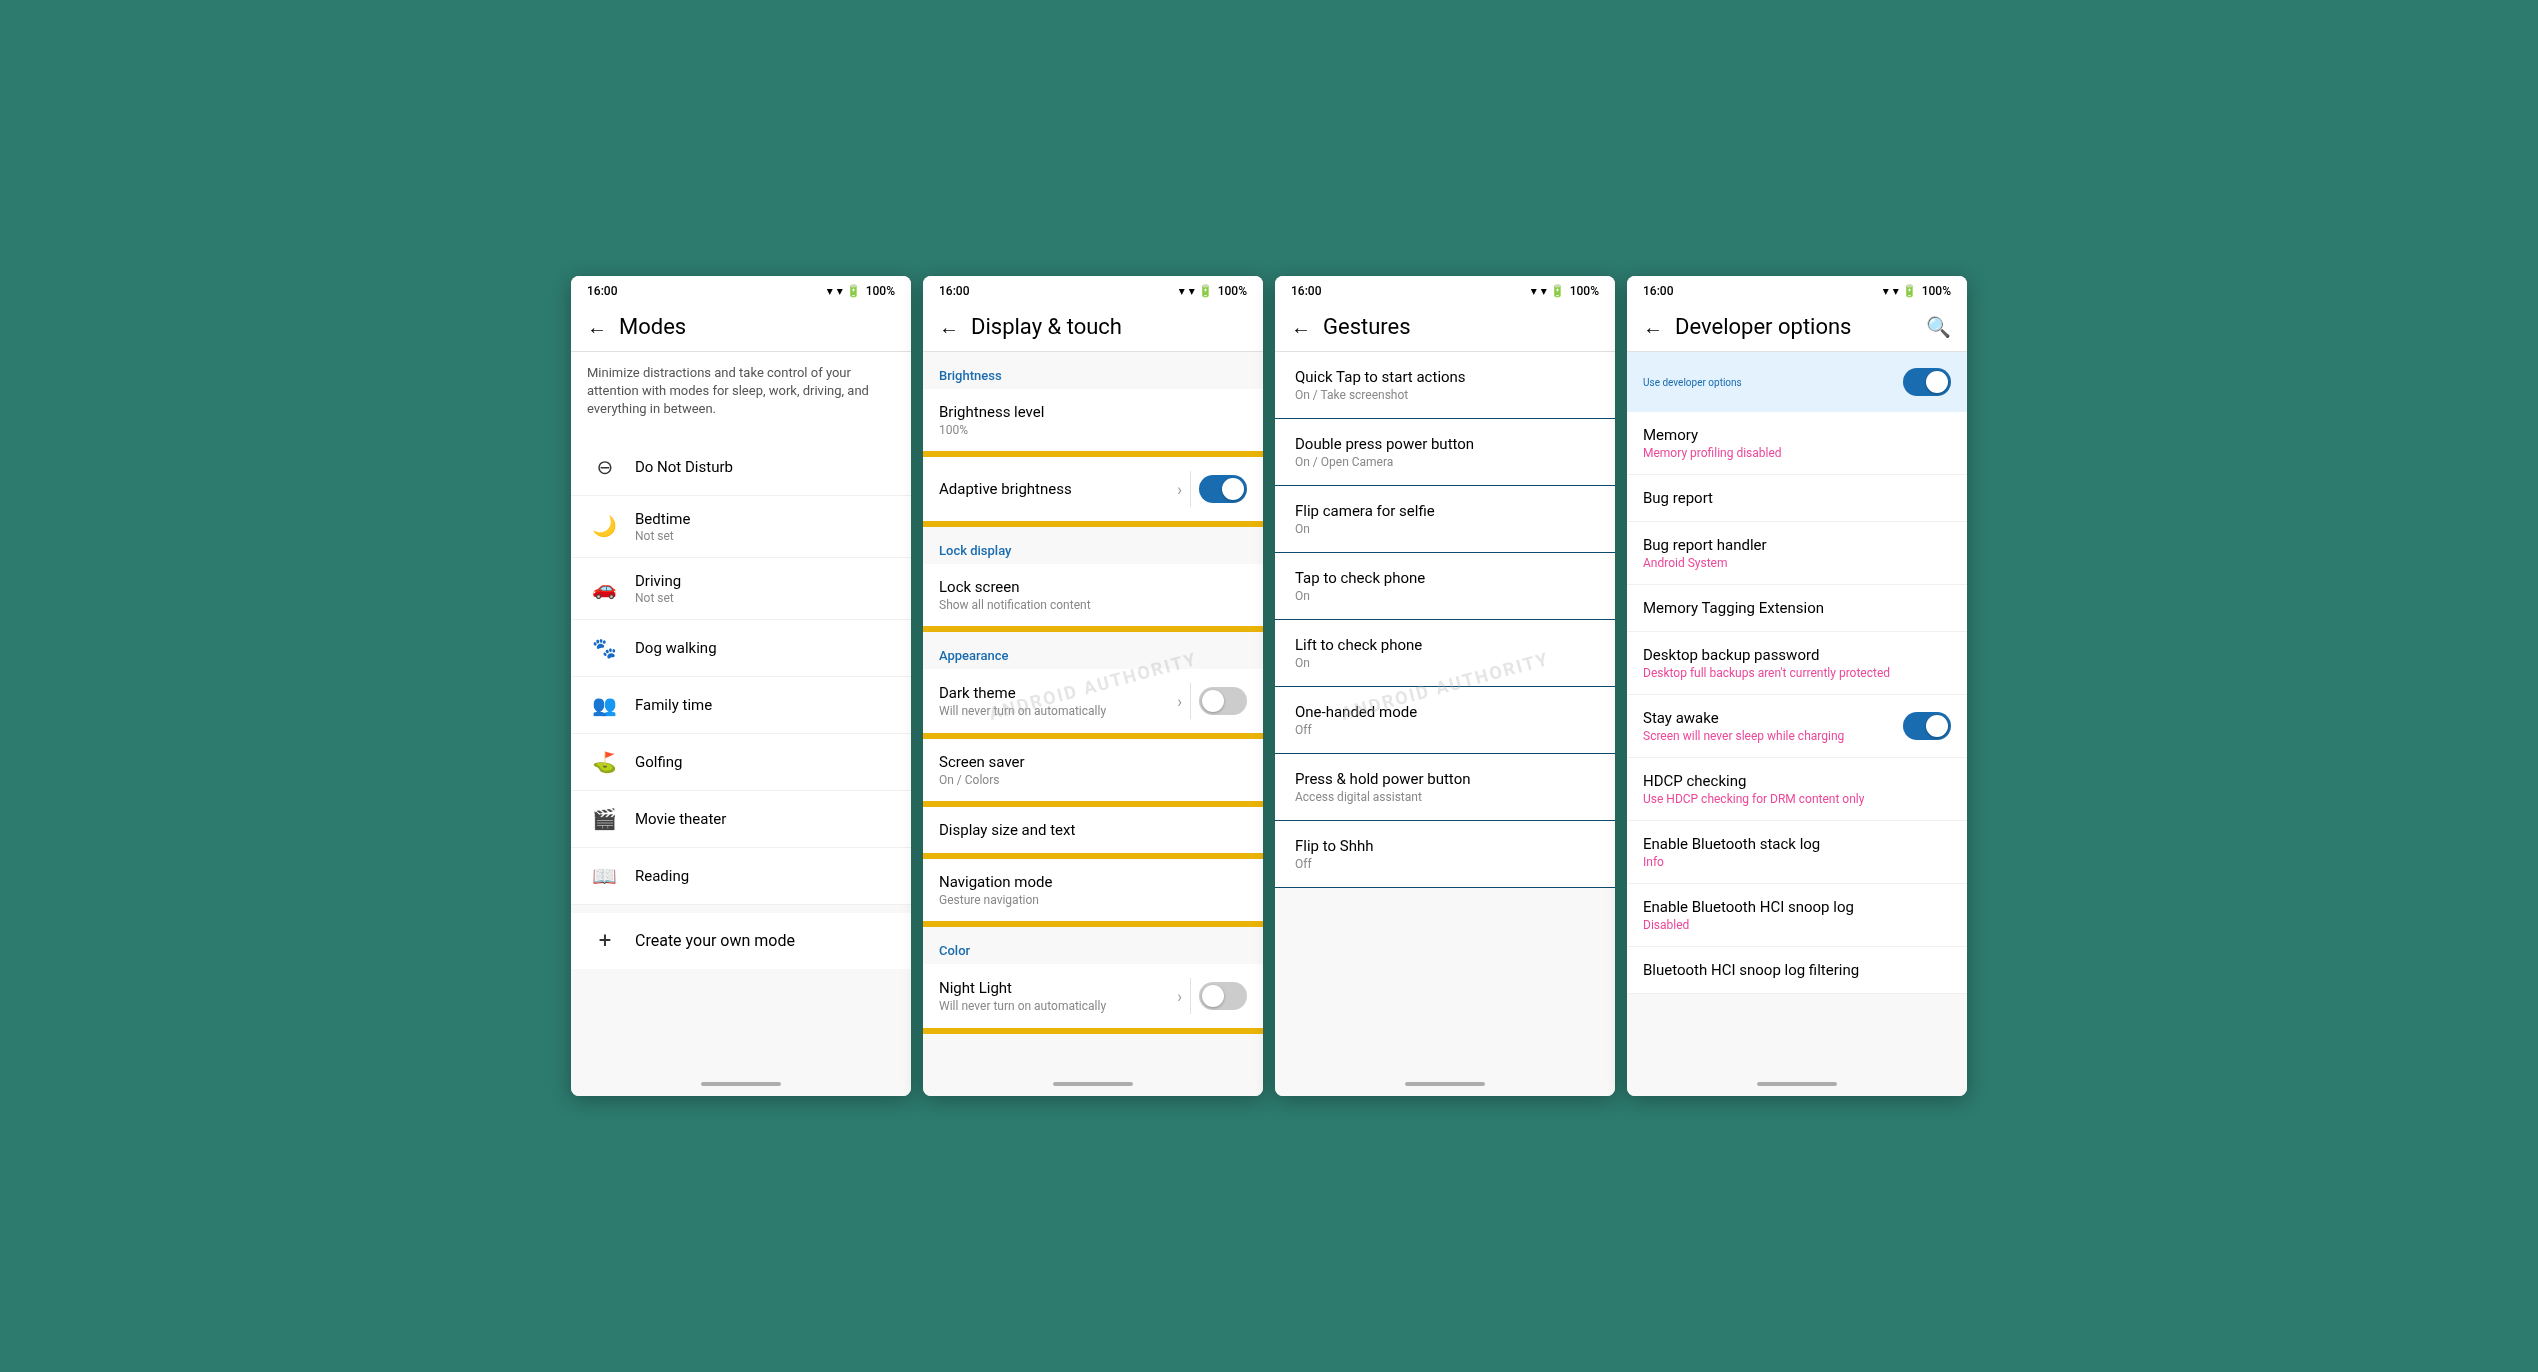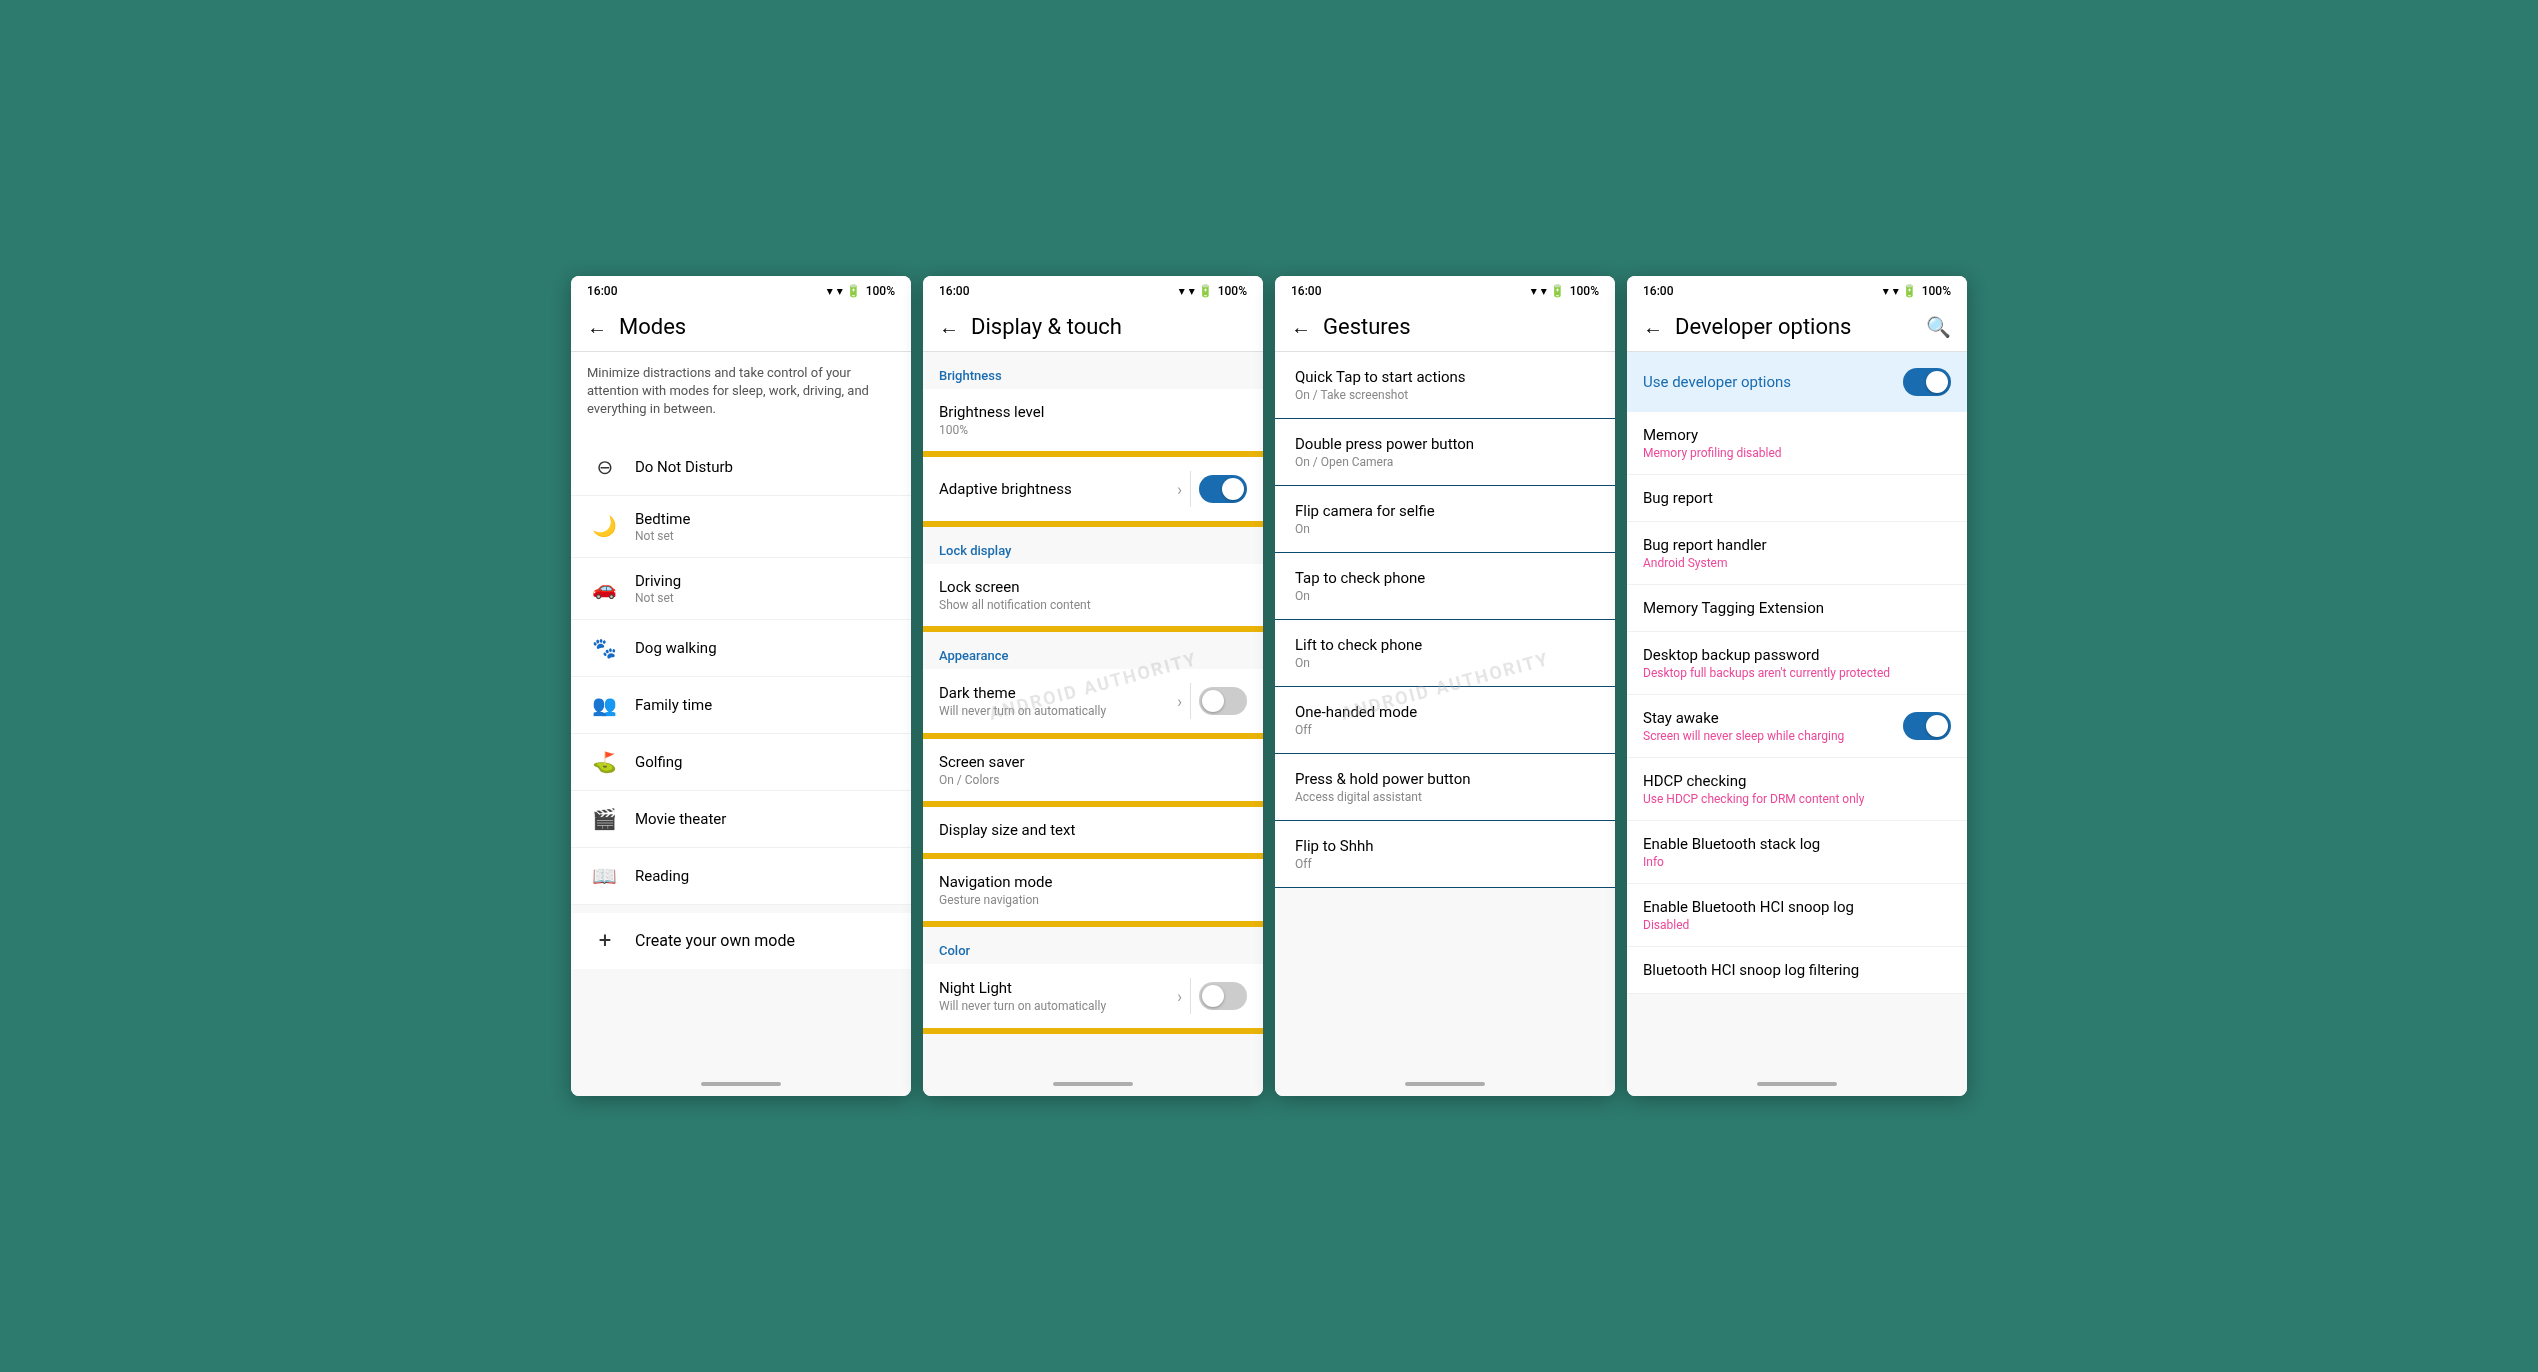--- a/index.html
+++ b/index.html
@@ -236,21 +236,21 @@
     
     .dev-use-row {
       display: flex;
       align-items: center;
       justify-content: space-between;
       padding: 16px 16px;
       background: #e3f2fd;
       margin: 0;
     }
     .dev-use-label {
-      font-size: 15px;
+      font-size: 10px;
       color: #1a6cb0;
       font-weight: 400;
     }
     .dev-setting-item {
       padding: 14px 16px;
       background: #fff;
       border-bottom: 1px solid #f0f0f0;
       cursor: pointer;
     }
     .dev-setting-name {

